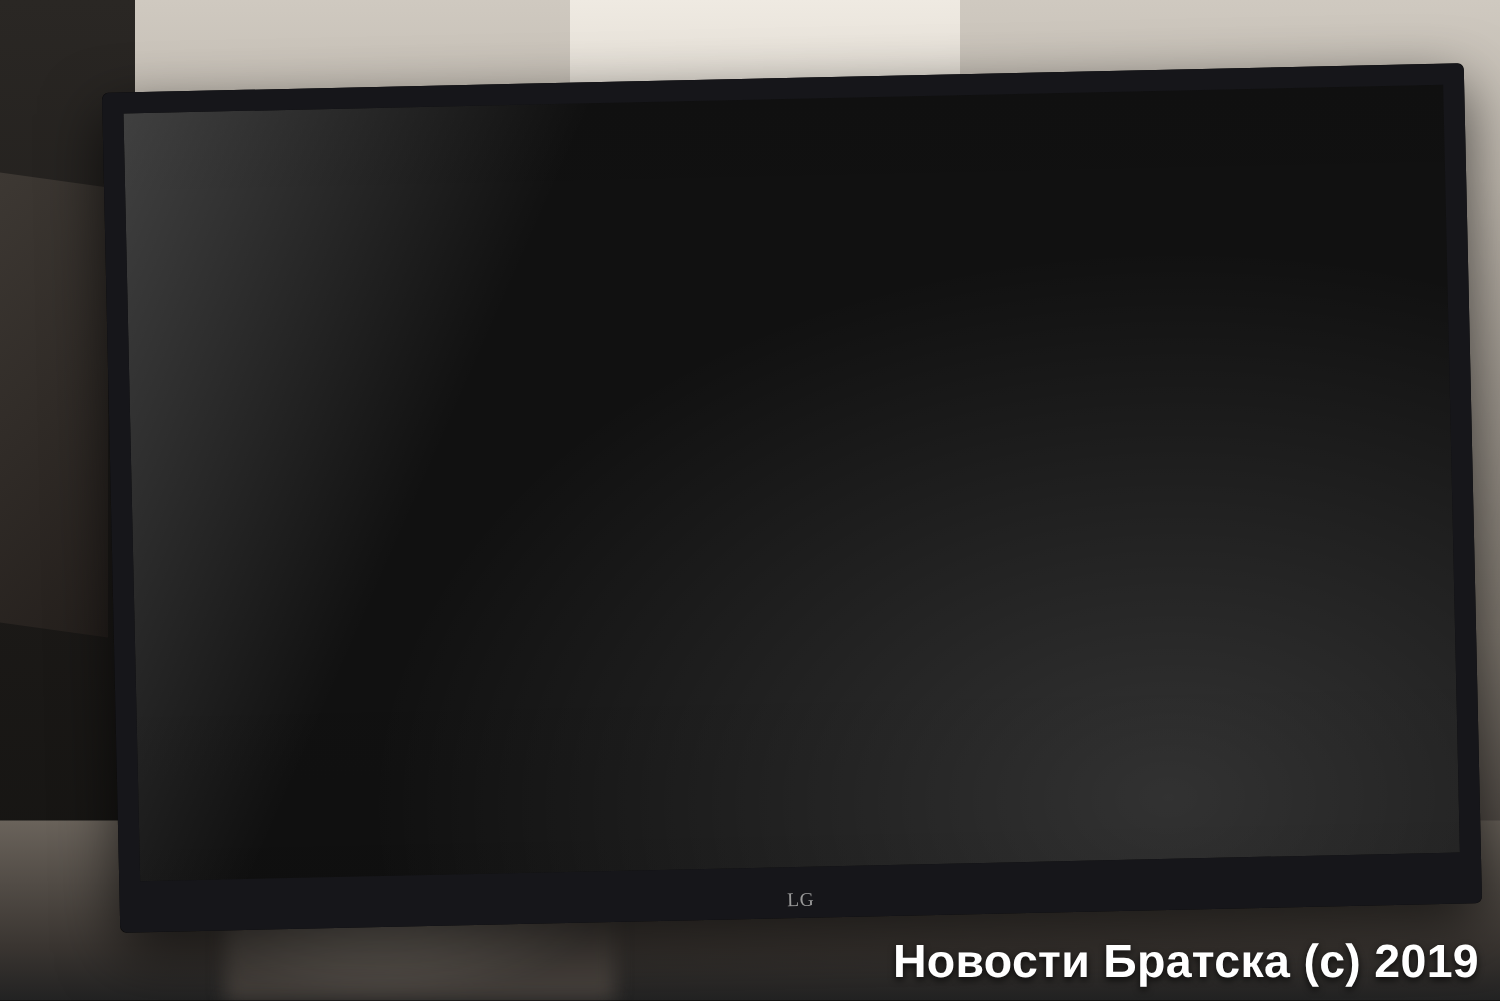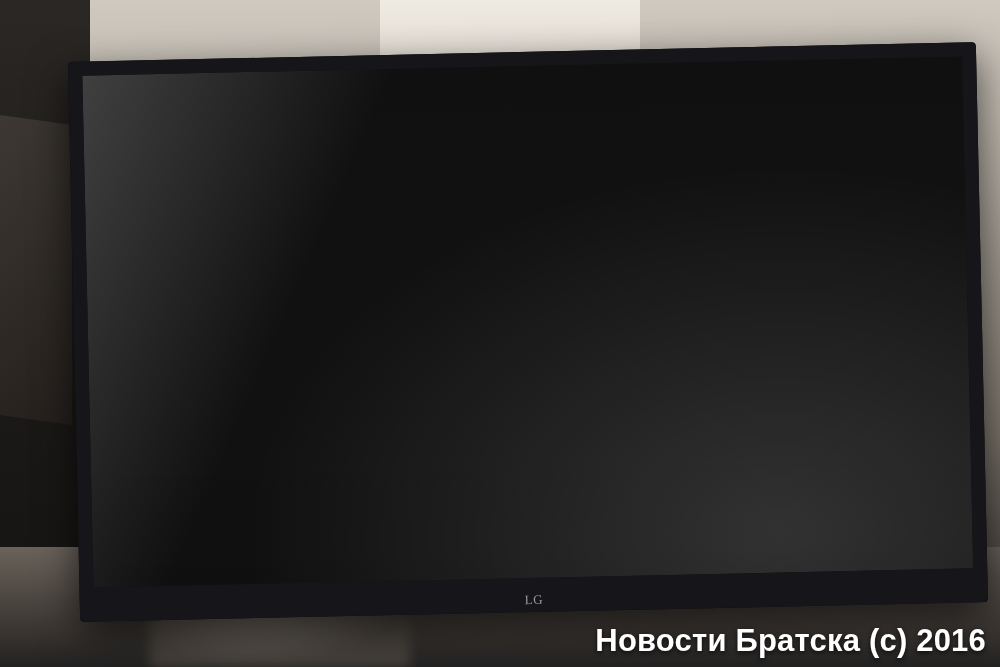--- a/index.html
+++ b/index.html
@@ -356,14 +356,14 @@
 
           </tbody>
         </table>
       </div>
       <div class="screen-glare"></div>
     </div>
     <div class="tv-bezel"></div>
     <div class="tv-logo">LG</div>
   </div>
 
-  <div class="watermark">Новости Братска (с) 2016</div>
+  <div class="watermark">Новости Братска (с) 2019</div>
 </div>
 
 </body></html>

